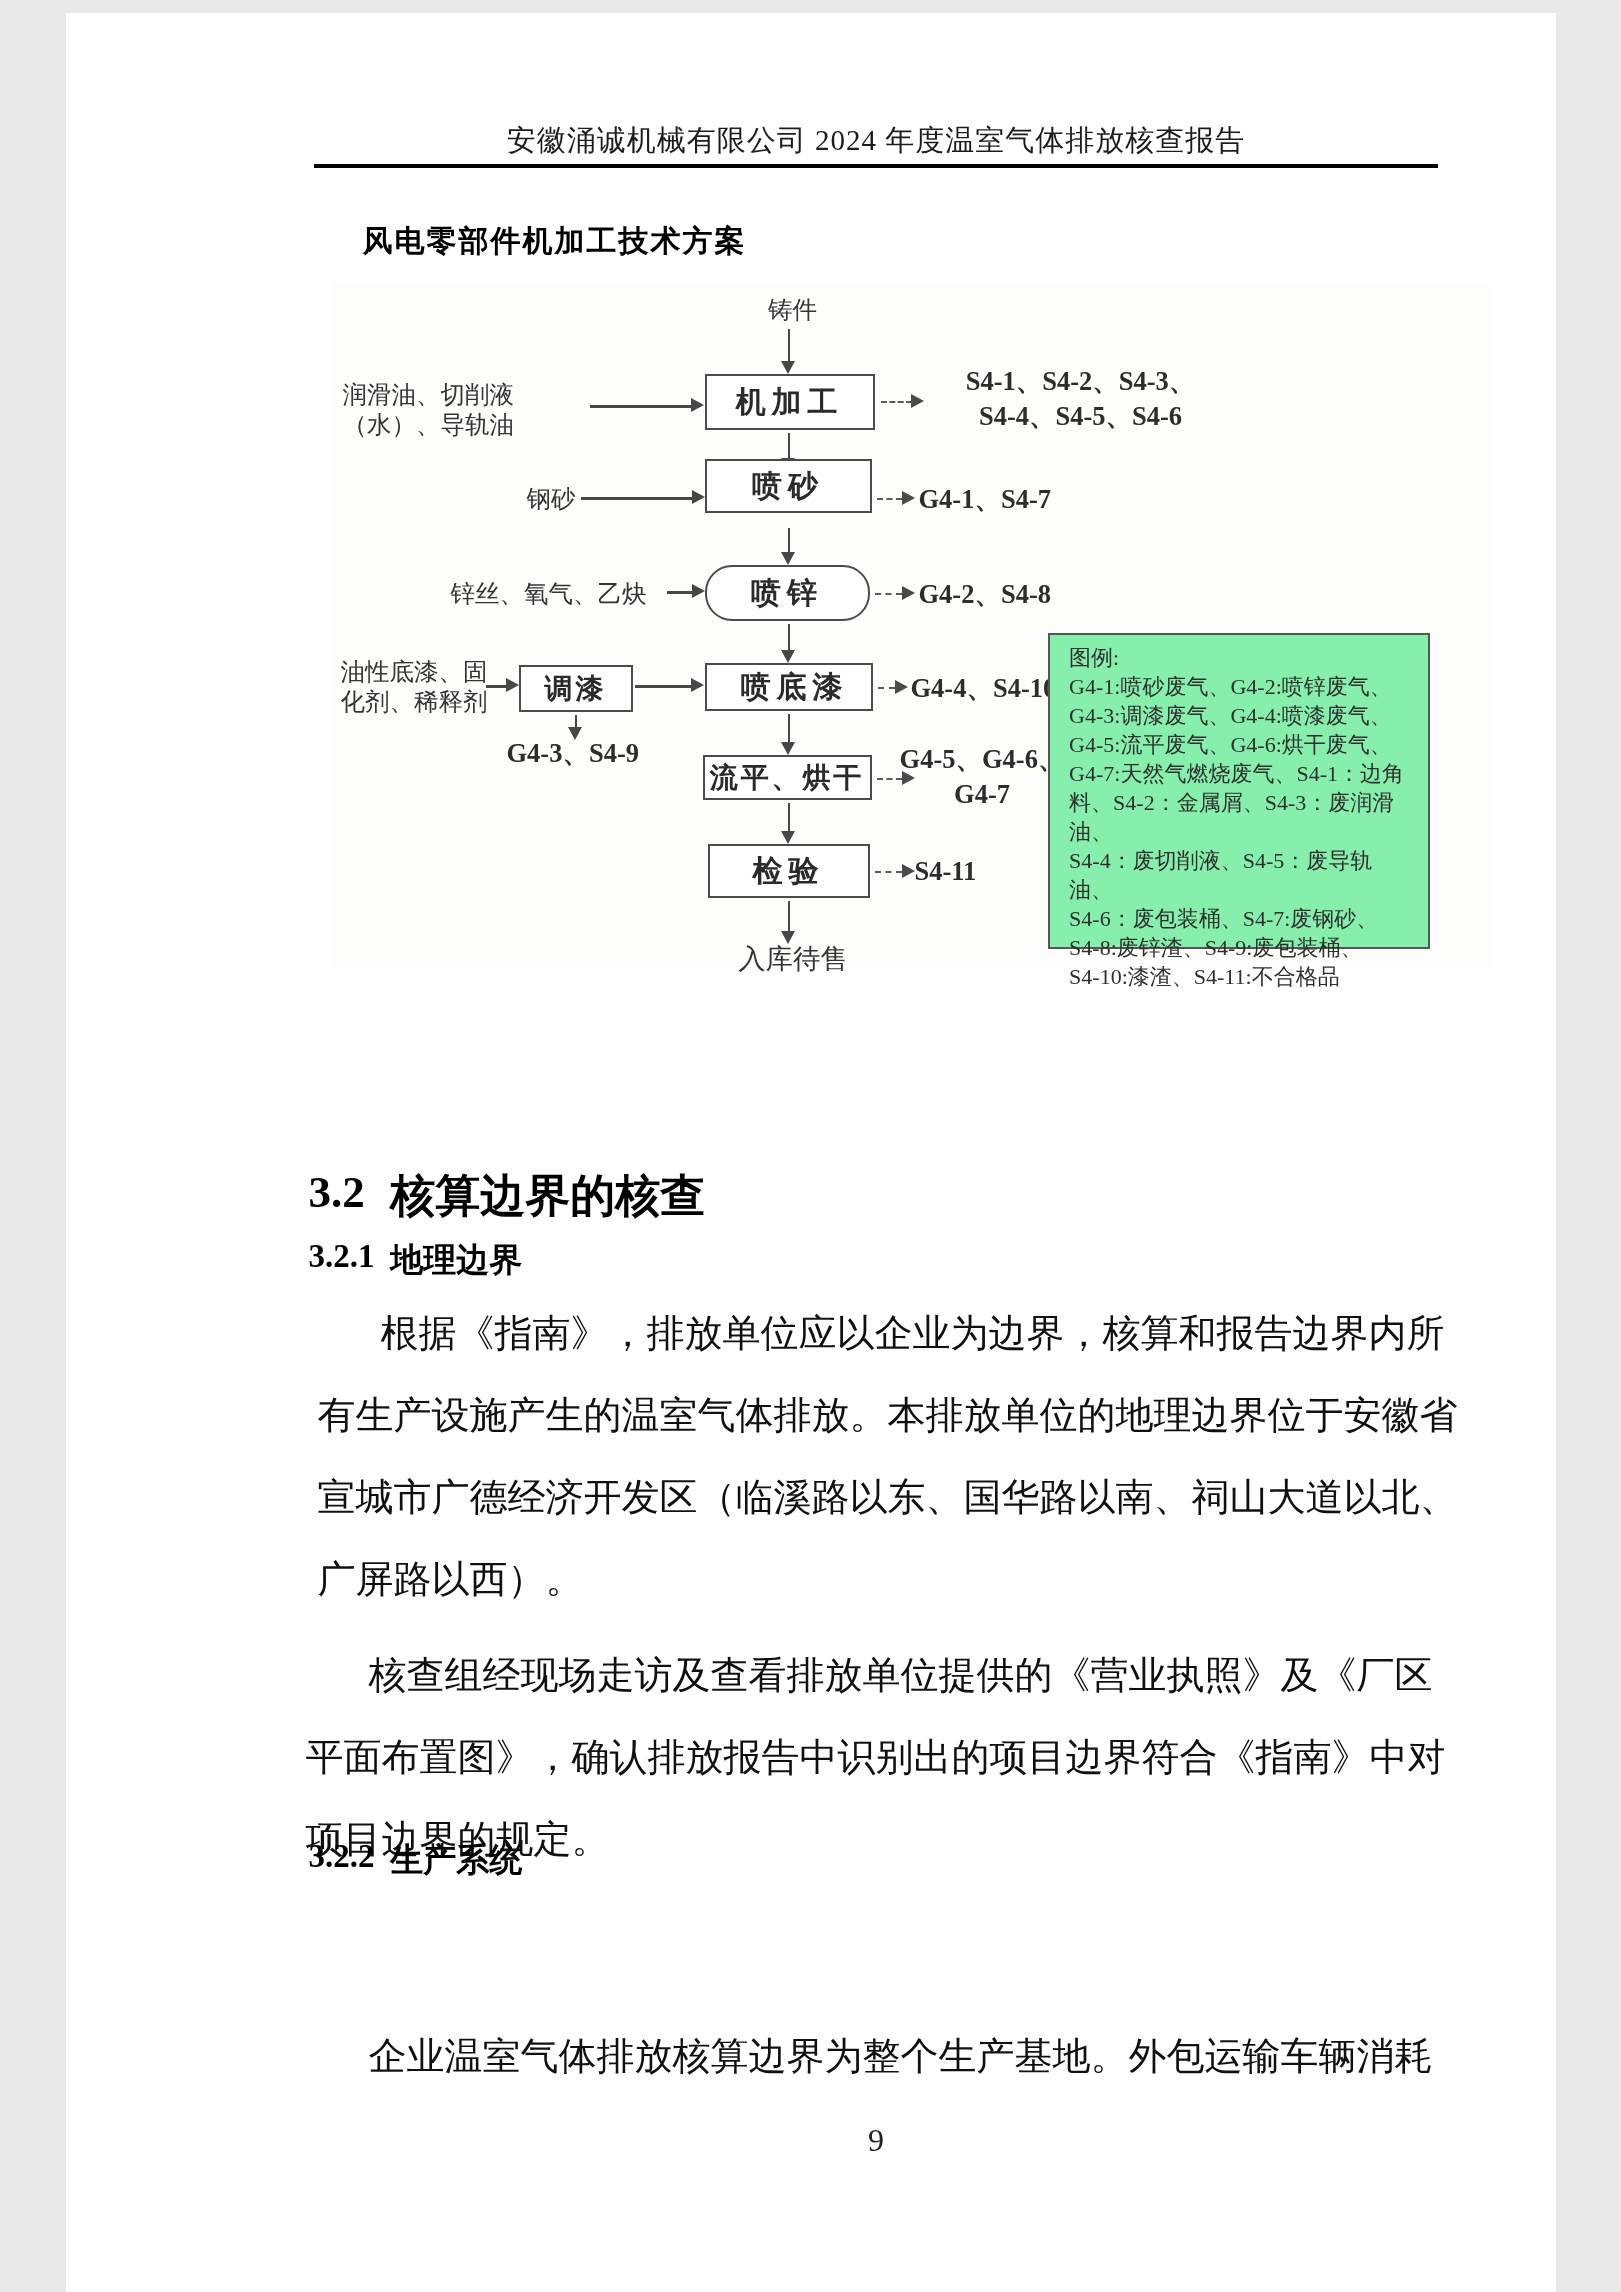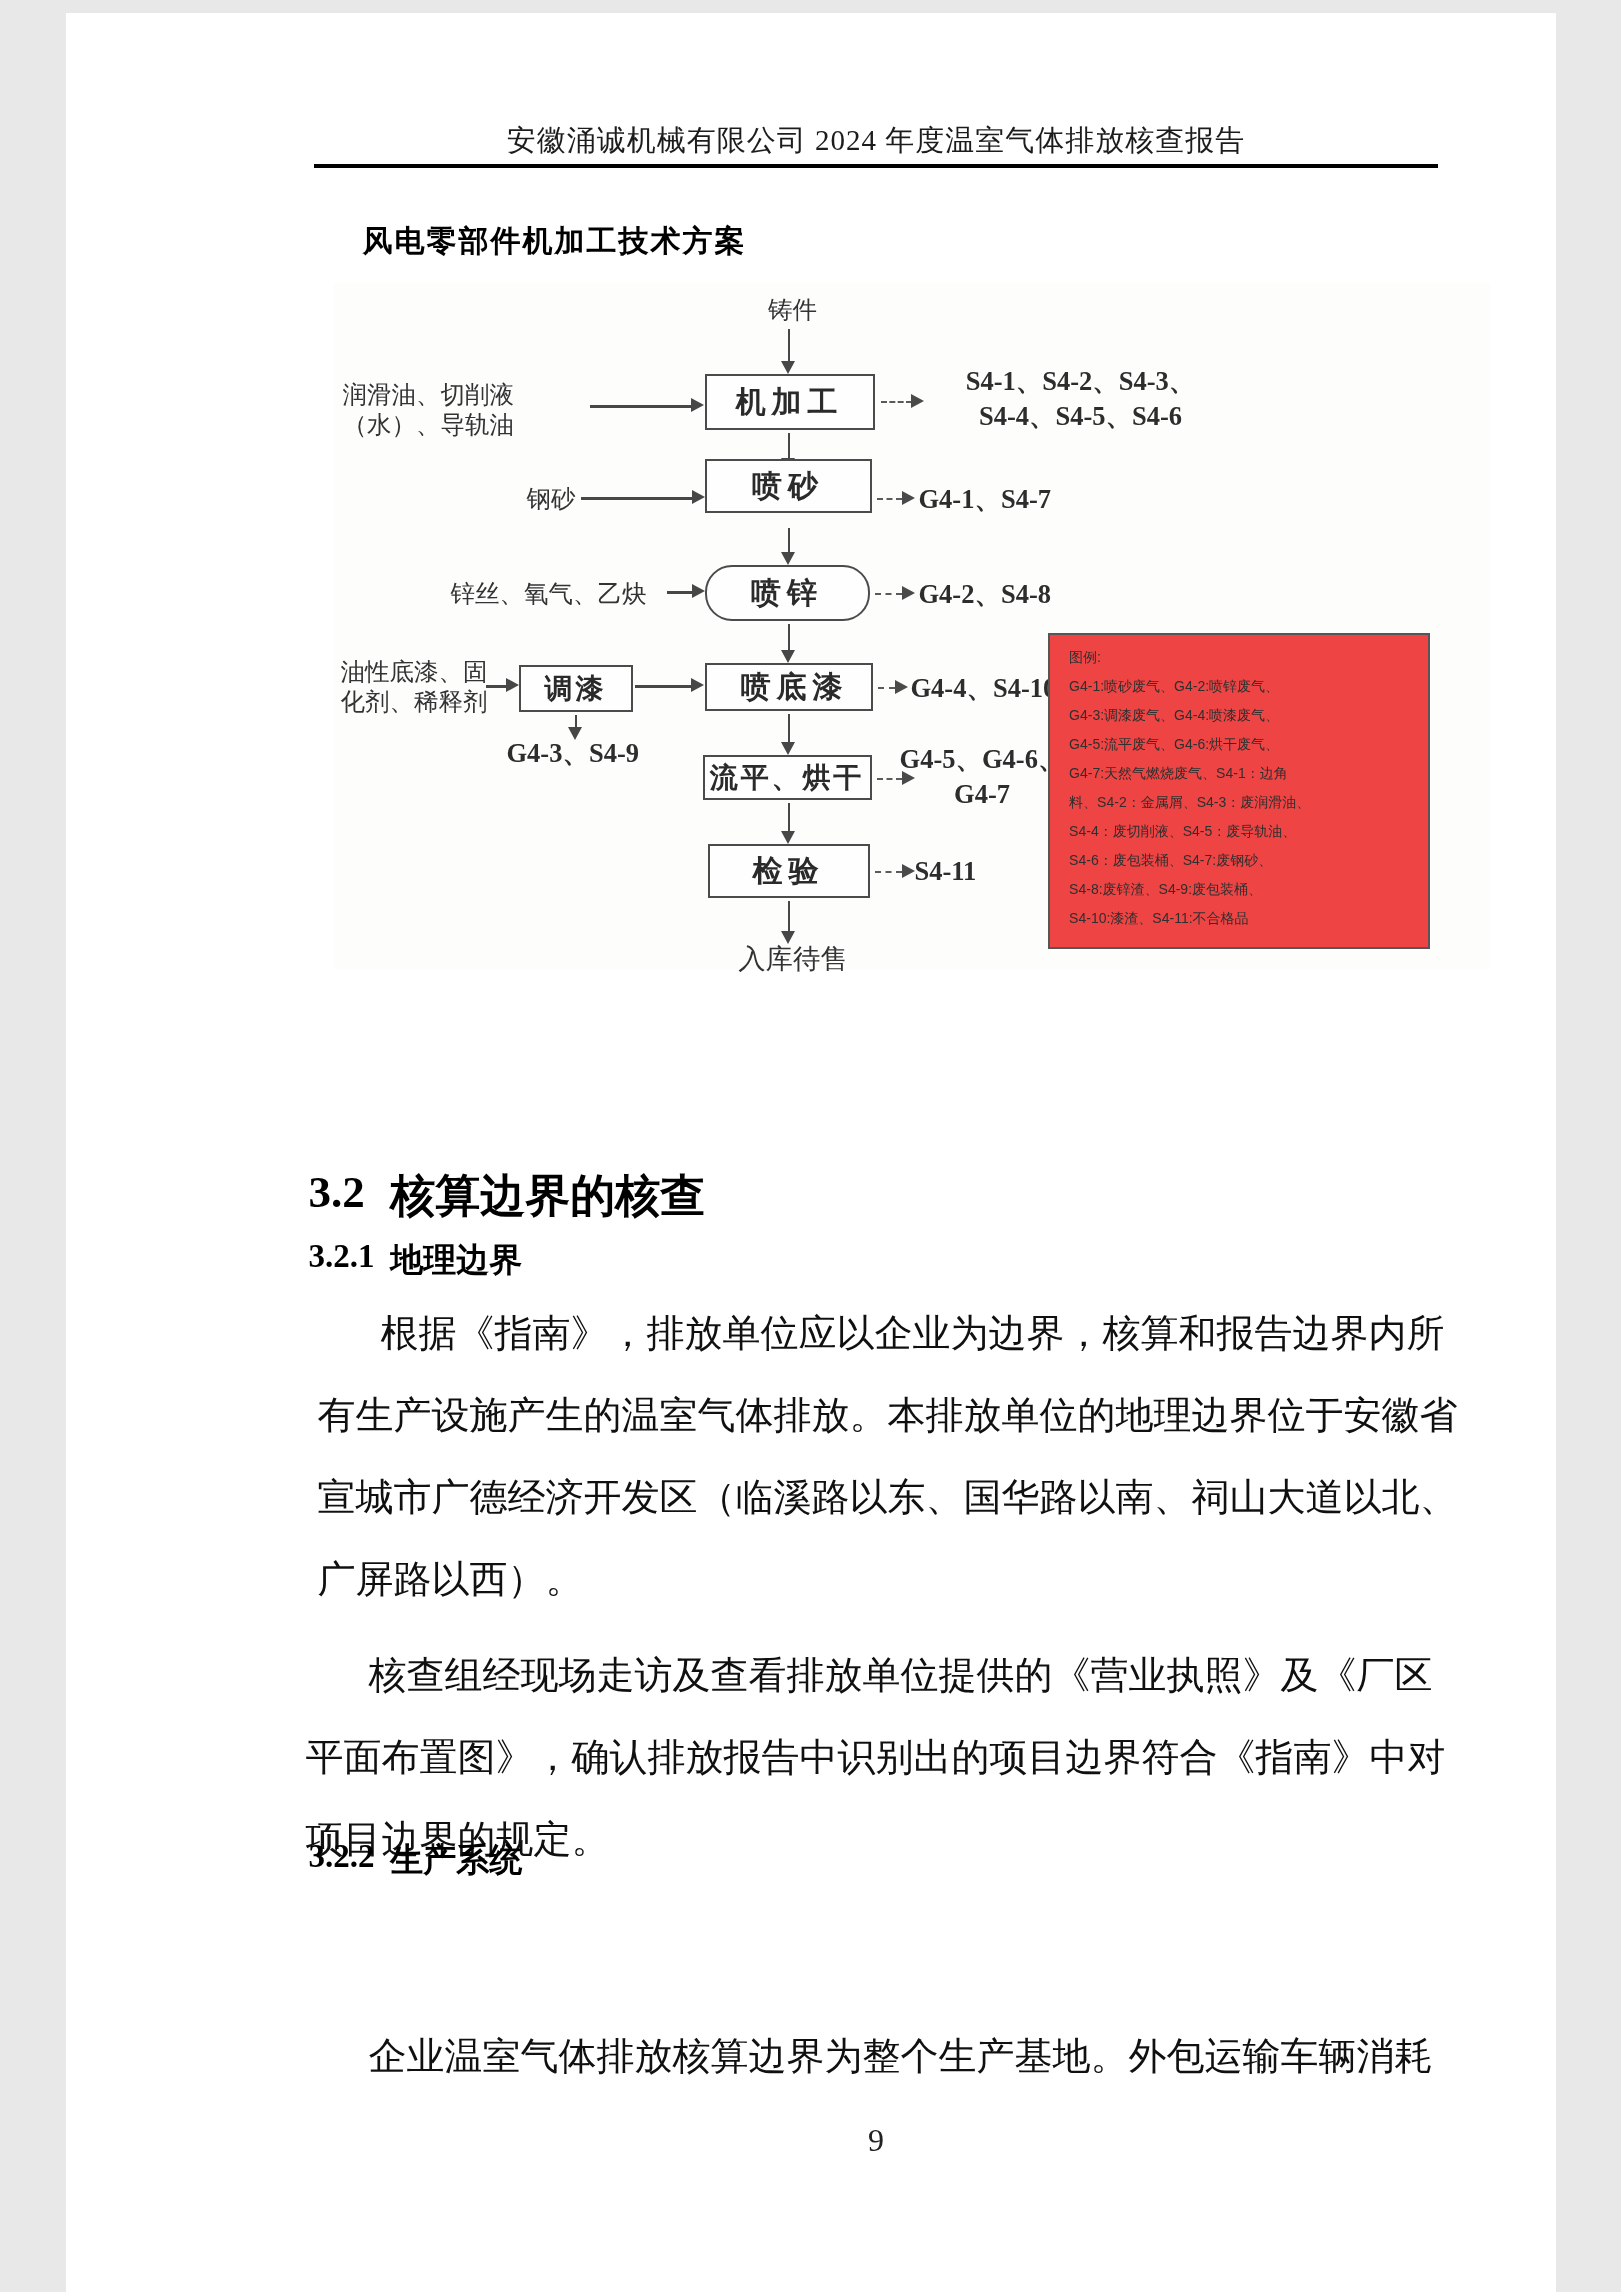--- a/index.html
+++ b/index.html
@@ -26,23 +26,23 @@
              line-height:35px;white-space:pre-line;}
   .varrow{width:2.9px;background:#474747;}
   .varrow::after{content:"";position:absolute;left:-6.9px;bottom:-12.7px;
                  border-left:7.8px solid transparent;border-right:7.8px solid transparent;border-top:13.7px solid #474747;}
   .harrow{height:2.9px;background:#474747;}
   .harrow::after{content:"";position:absolute;right:-12.7px;top:-6.9px;
                  border-top:7.8px solid transparent;border-bottom:7.8px solid transparent;border-left:13.7px solid #474747;}
   .darrow{height:0;border-top:2.9px dashed #5a5a5a;}
   .darrow::after{content:"";position:absolute;right:-12.7px;top:-8.8px;
                  border-top:7.8px solid transparent;border-bottom:7.8px solid transparent;border-left:13.7px solid #4a4a4a;}
-  .legend{left:982px;top:620px;width:382px;height:316px;border:2.9px solid #565656;background:#ef4444;
-          box-sizing:border-box;padding:7.8px 19.6px;font-family:Liberation Sans, sans-serif;
-          font-size:14px;line-height:29px;color:#2f2f2f;}
+  .legend{left:982px;top:620px;width:382px;height:316px;border:2.9px solid #565656;background:#86efac;
+          box-sizing:border-box;padding:7.8px 19.6px;font-family:Liberation Serif, serif;
+          font-size:22px;line-height:29px;color:#2f2f2f;}
   .legend .lines{white-space:pre-line;}
 
   
   .h2-row{left:243px;top:1153px;font-family:"Liberation Serif",serif;font-weight:bold;font-size:45px;color:#000;display:flex;gap:25.5px;}
   .h3-row{font-family:"Liberation Serif",serif;font-weight:bold;font-size:33px;color:#000;display:flex;gap:15.7px;}
   .body-para{font-family:"Liberation Serif",serif;font-size:38px;color:#101010;line-height:82px;
              width:1161px;white-space:pre-line;text-indent:63px;word-break:break-all;}
   .page-num{left:0;top:2109px;width:1621px;text-align:center;font-family:"Liberation Serif",serif;font-size:32px;color:#222;}
 </style>
 </head>

